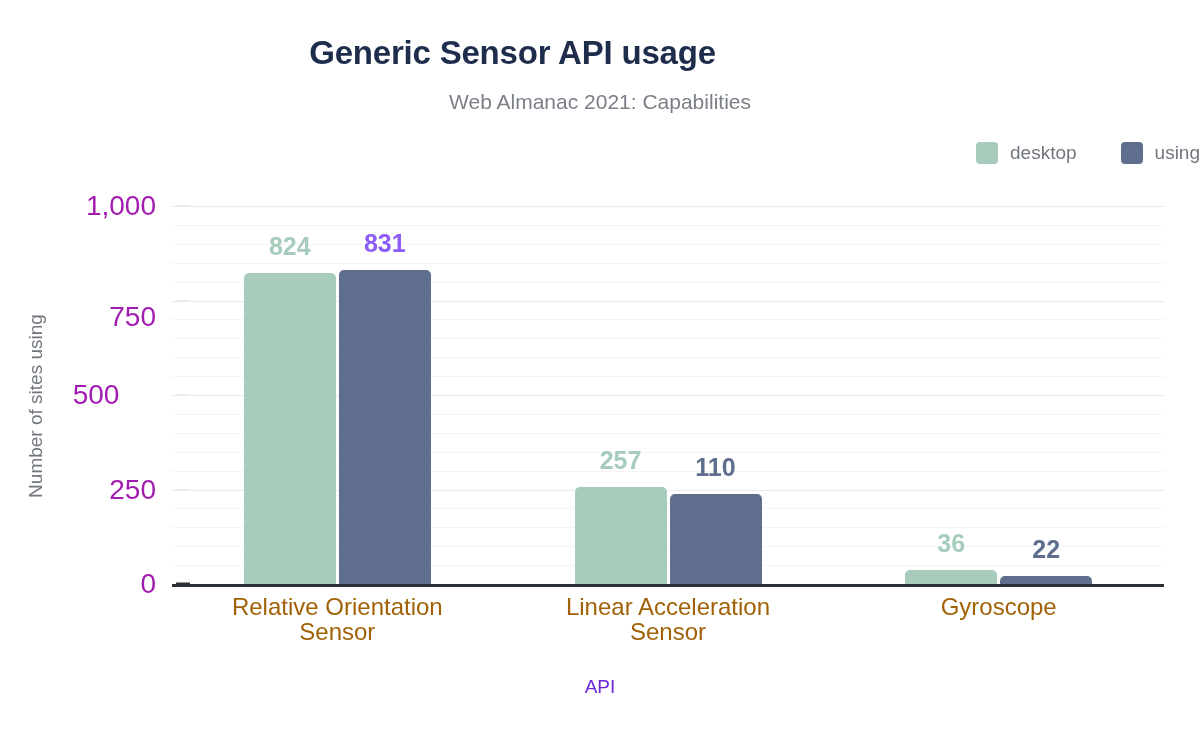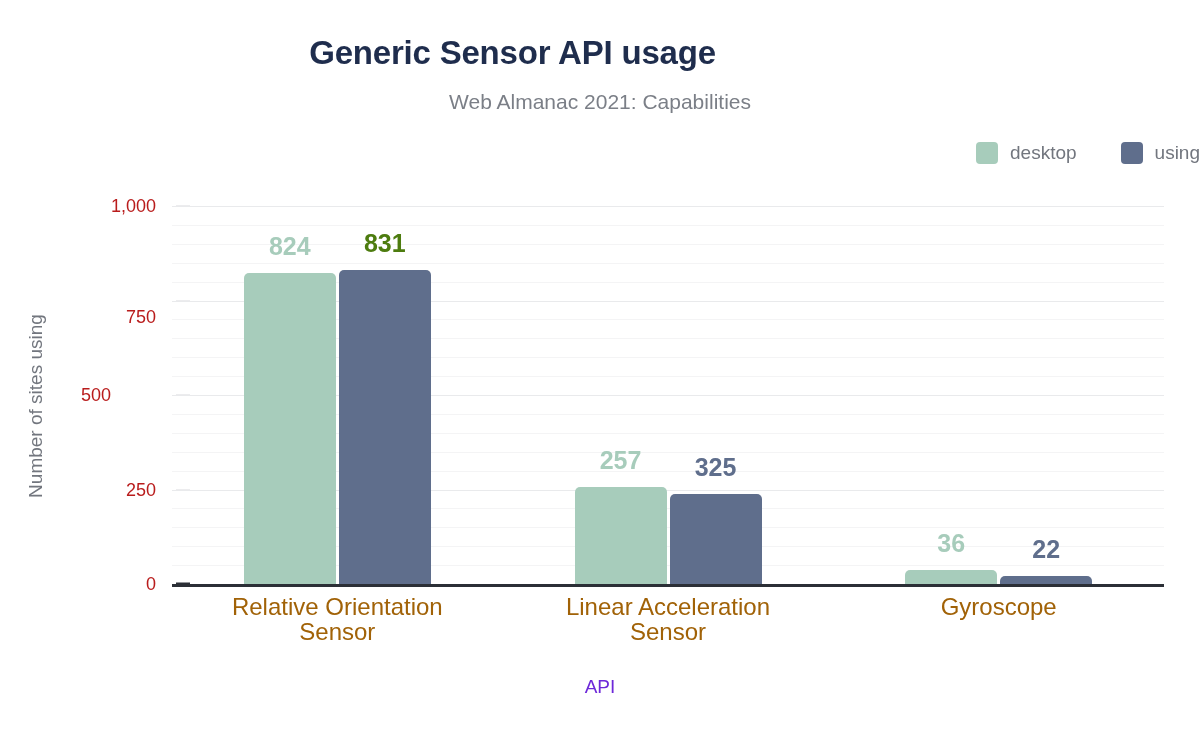--- a/index.html
+++ b/index.html
@@ -106,22 +106,22 @@
     text-align: center;
     transform: translateY(-100%);
   }
 
   
   .ytick {
     position: absolute;
     right: 0;
     width: 120px;
     text-align: right;
-    font-size: 18px;
-    color: #b91c1c;
+    font-size: 28px;
+    color: #a21caf;
     transform: translateY(-50%);
   }
   #ytick-wrap {
     position: absolute;
     left: 20px;
     top: 0;
     width: 136px;
     height: 742px;
   }
   .ytick-mark {
@@ -217,25 +217,25 @@
       <div class="gridline" style="top: 113.4px;"></div>
       <div class="gridline major" style="top: 94.5px;"></div>
       <div class="gridline" style="top: 75.6px;"></div>
       <div class="gridline" style="top: 56.7px;"></div>
       <div class="gridline" style="top: 37.8px;"></div>
       <div class="gridline" style="top: 18.9px;"></div>
       <div class="gridline major" style="top: 0px;"></div>
       <div class="bar" title="desktop: 824" style="left: 71.8333px; width: 92px; height: 311.472px; background: rgb(167, 204, 187);"></div>
       <div class="bar-value" style="left: 71.8333px; width: 92px; top: 54.528px; color: rgb(167, 204, 187);">824</div>
       <div class="bar" title="mobile: 831" style="left: 166.833px; width: 92px; height: 314.118px; background: rgb(95, 110, 140);"></div>
-      <div class="bar-value" style="left: 166.833px; width: 92px; top: 51.882px; color: #4d7c0f;">831</div>
+      <div class="bar-value" style="left: 166.833px; width: 92px; top: 51.882px; color: #8b5cf6;">831</div>
       <div class="bar" title="desktop: 257" style="left: 402.5px; width: 92px; height: 97.146px; background: rgb(167, 204, 187);"></div>
       <div class="bar-value" style="left: 402.5px; width: 92px; top: 268.854px; color: rgb(167, 204, 187);">257</div>
       <div class="bar" title="mobile: 237" style="left: 497.5px; width: 92px; height: 89.586px; background: rgb(95, 110, 140);"></div>
-      <div class="bar-value" style="left: 497.5px; width: 92px; top: 276.414px; color: rgb(95, 110, 140);">325</div>
+      <div class="bar-value" style="left: 497.5px; width: 92px; top: 276.414px; color: rgb(95, 110, 140);">110</div>
       <div class="bar" title="desktop: 36" style="left: 733.167px; width: 92px; height: 13.608px; background: rgb(167, 204, 187);"></div>
       <div class="bar-value" style="left: 733.167px; width: 92px; top: 352.392px; color: rgb(167, 204, 187);">36</div>
       <div class="bar" title="mobile: 22" style="left: 828.167px; width: 92px; height: 8.316px; background: rgb(95, 110, 140);"></div>
       <div class="bar-value" style="left: 828.167px; width: 92px; top: 357.684px; color: rgb(95, 110, 140);">22</div>
     </div>
 
   <div id="axis-line"></div>
 
   <div id="xcat-wrap">
       <div class="xcat" style="left: 337.333px;">

